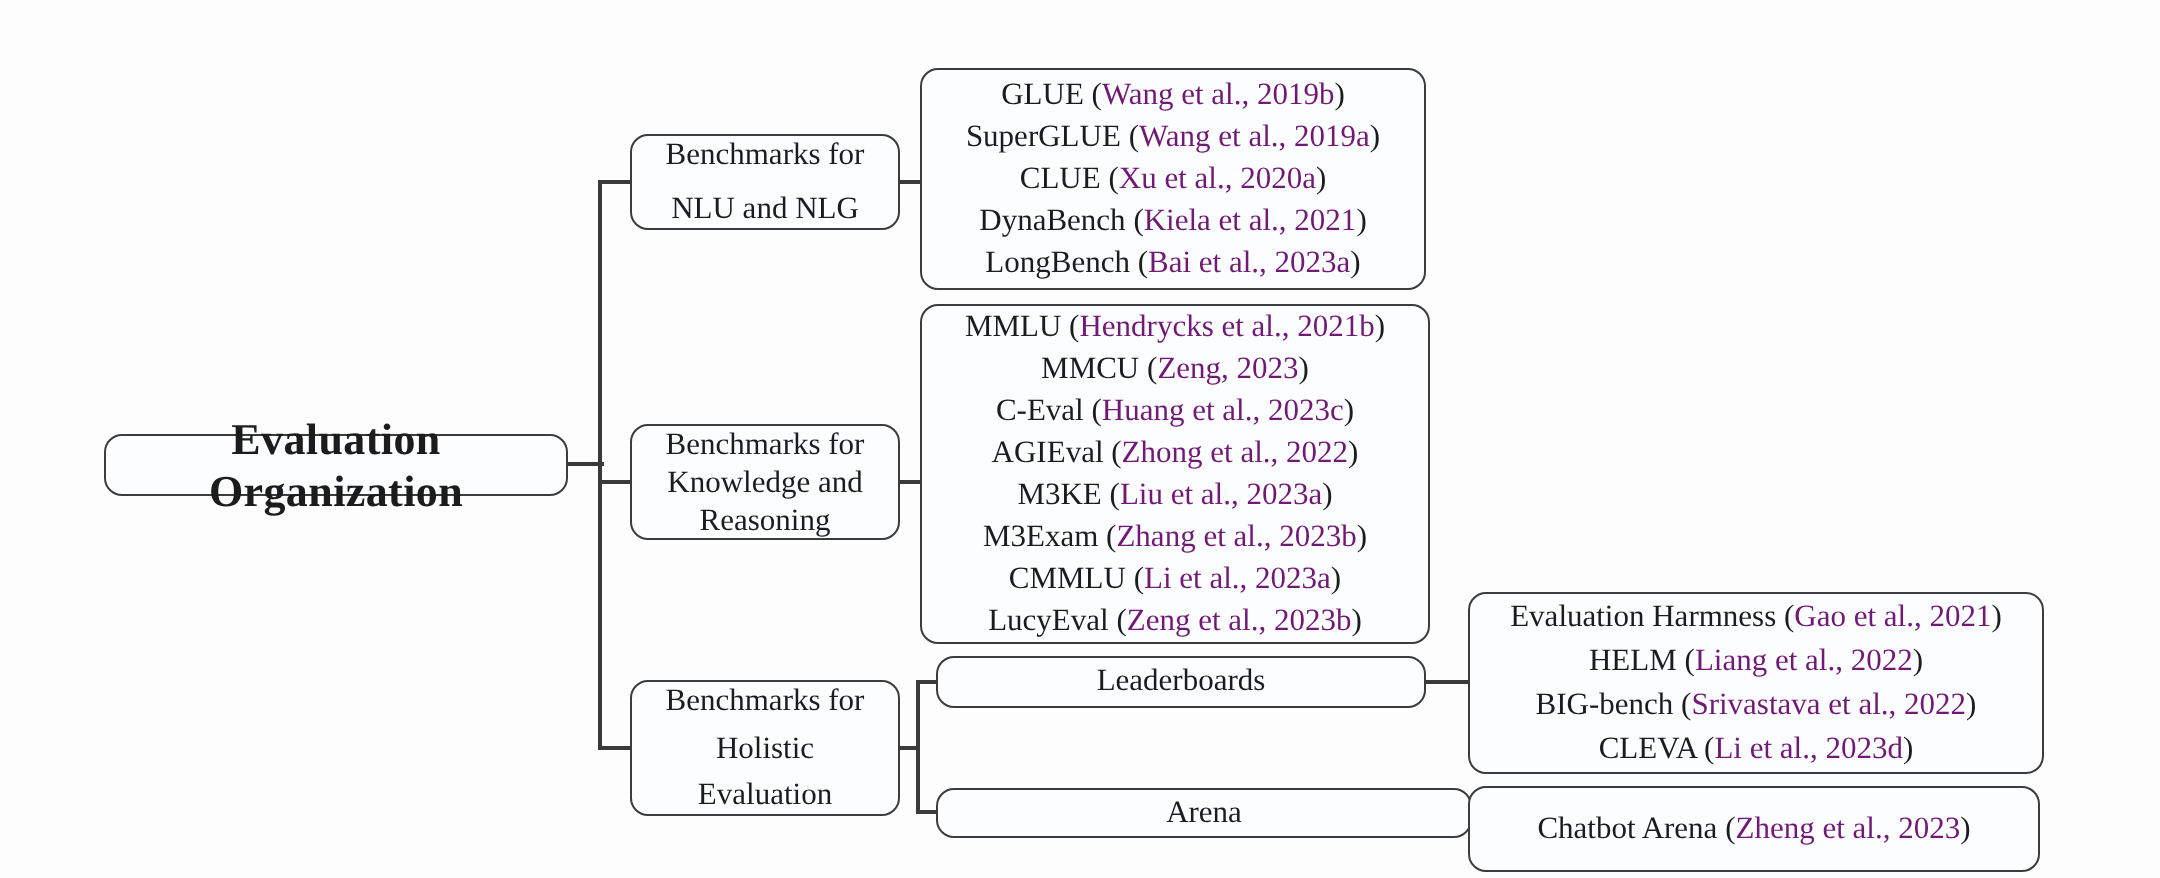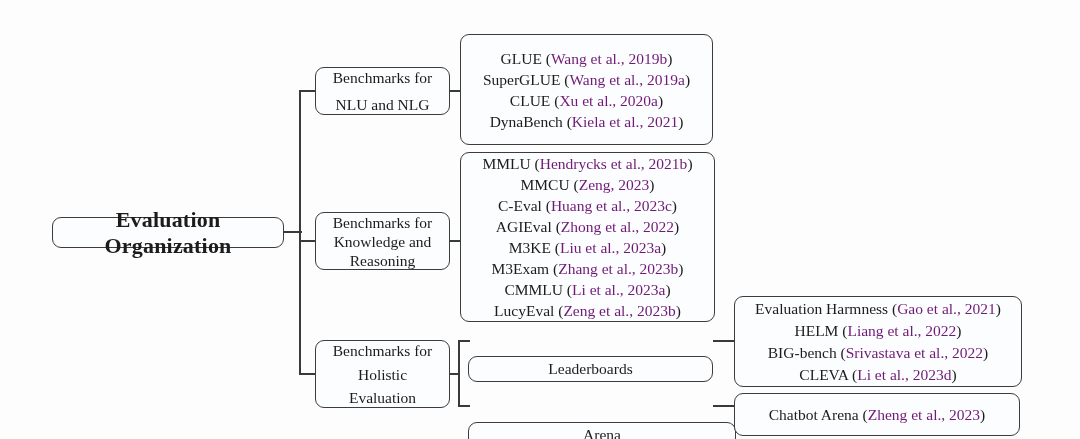--- a/index.html
+++ b/index.html
@@ -8,21 +8,21 @@
     font-family:"Liberation Serif","DejaVu Serif",serif;color:#1c1c1c;overflow:hidden;
   }
   .node{
     position:absolute;box-sizing:border-box;
     border:1.5px solid #3c3c3c;border-radius:9px;background:#fcfdff;
     display:flex;flex-direction:column;align-items:center;justify-content:center;
     text-align:center;
   }
   .root-node{font-weight:bold;font-size:22px;letter-spacing:.2px;}
   .branch-node{font-size:15.5px;line-height:19px;justify-content:space-between;}
-  .mid-node{font-size:15.5px;margin-top:28px;}
+  .mid-node{font-size:15.5px;}
   .leaf-node{font-size:15.5px;}
   .leaf-node .row{line-height:21px;white-space:nowrap;}
   .leaf-wide .row{line-height:22px;}
   .cite{color:#701a75;}
   .hline,.vline{position:absolute;background:#3a3a3a;}
   .hline{height:2px;}
   .vline{width:2px;}
 </style>
 </head>
 <body>
@@ -62,20 +62,21 @@
     <div>Benchmarks for</div>
     <div>Holistic</div>
     <div>Evaluation</div>
   </div>
 
   <div class="node leaf-node" style="left:460px;top:34px;width:253px;height:111px;">
     <div class="row"><span>GLUE</span> <span>(</span><span class="cite">Wang et al., 2019b</span><span>)</span></div>
     <div class="row"><span>SuperGLUE</span> <span>(</span><span class="cite">Wang et al., 2019a</span><span>)</span></div>
     <div class="row"><span>CLUE</span> <span>(</span><span class="cite">Xu et al., 2020a</span><span>)</span></div>
     <div class="row"><span>DynaBench</span> <span>(</span><span class="cite">Kiela et al., 2021</span><span>)</span></div>
+    <div class="row"><span>LongBench</span> <span>(</span><span class="cite">Bai et al., 2023a</span><span>)</span></div>
   </div>
 
   <div class="node leaf-node" style="left:460px;top:152px;width:255px;height:170px;">
     <div class="row"><span>MMLU</span> <span>(</span><span class="cite">Hendrycks et al., 2021b</span><span>)</span></div>
     <div class="row"><span>MMCU</span> <span>(</span><span class="cite">Zeng, 2023</span><span>)</span></div>
     <div class="row"><span>C-Eval</span> <span>(</span><span class="cite">Huang et al., 2023c</span><span>)</span></div>
     <div class="row"><span>AGIEval</span> <span>(</span><span class="cite">Zhong et al., 2022</span><span>)</span></div>
     <div class="row"><span>M3KE</span> <span>(</span><span class="cite">Liu et al., 2023a</span><span>)</span></div>
     <div class="row"><span>M3Exam</span> <span>(</span><span class="cite">Zhang et al., 2023b</span><span>)</span></div>
     <div class="row"><span>CMMLU</span> <span>(</span><span class="cite">Li et al., 2023a</span><span>)</span></div>

